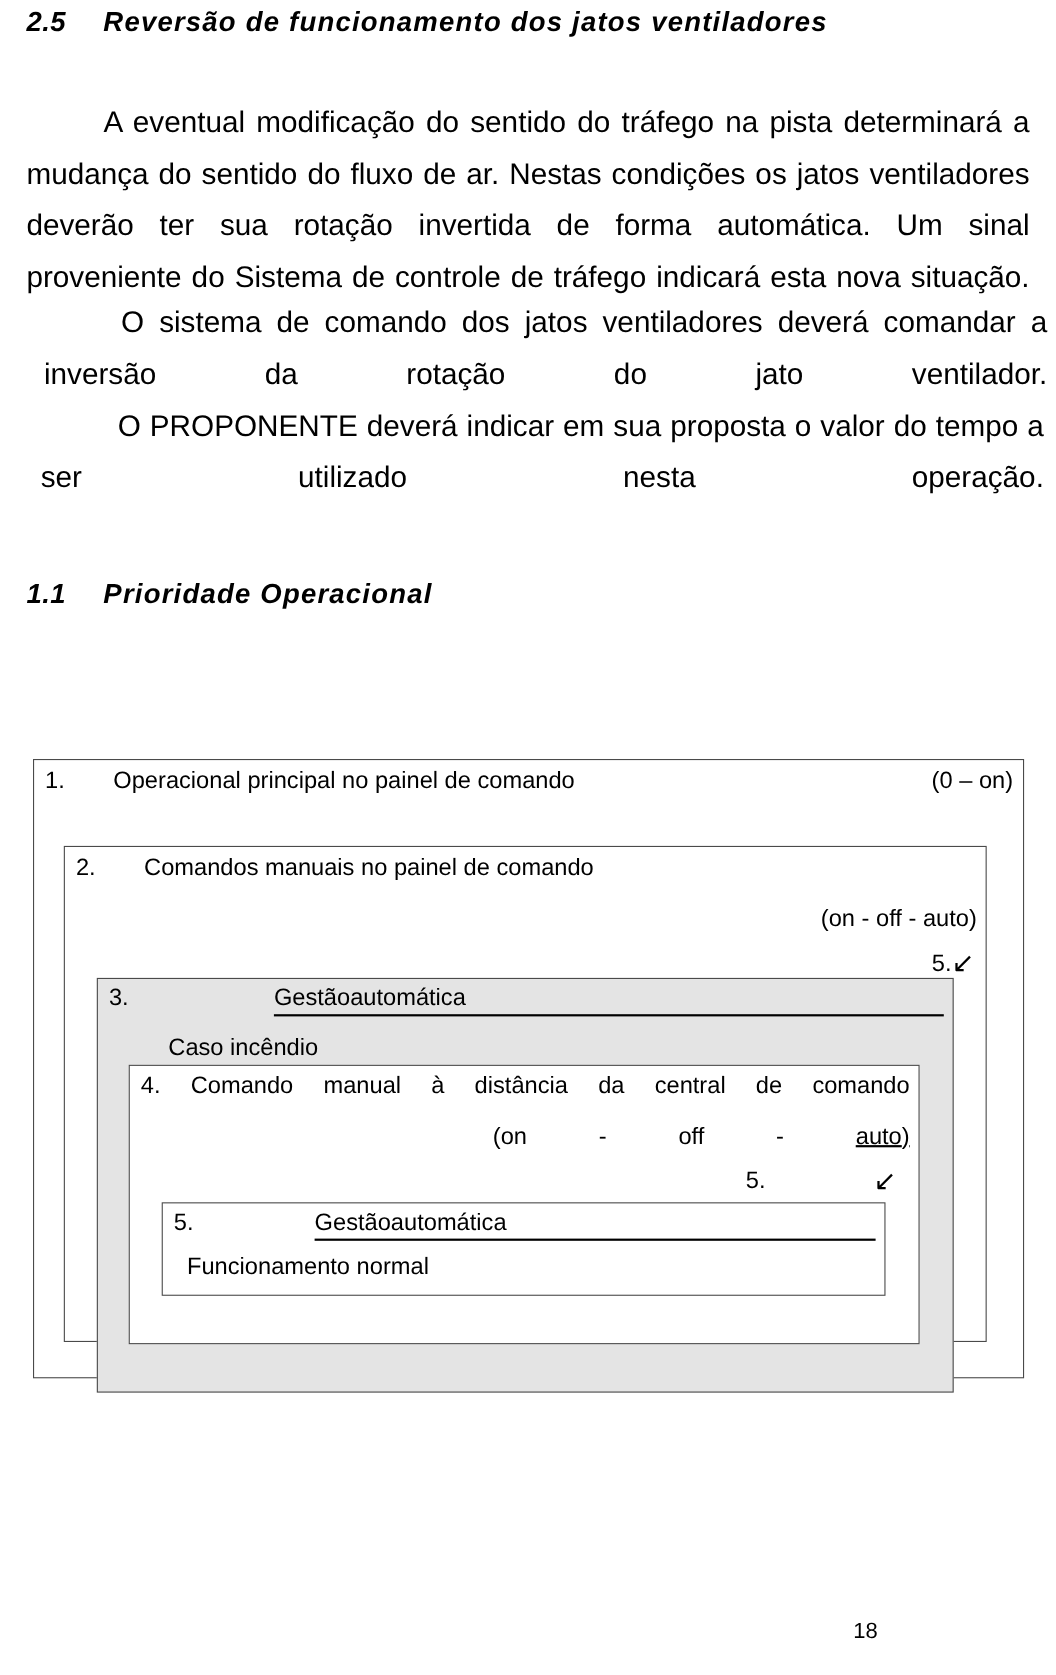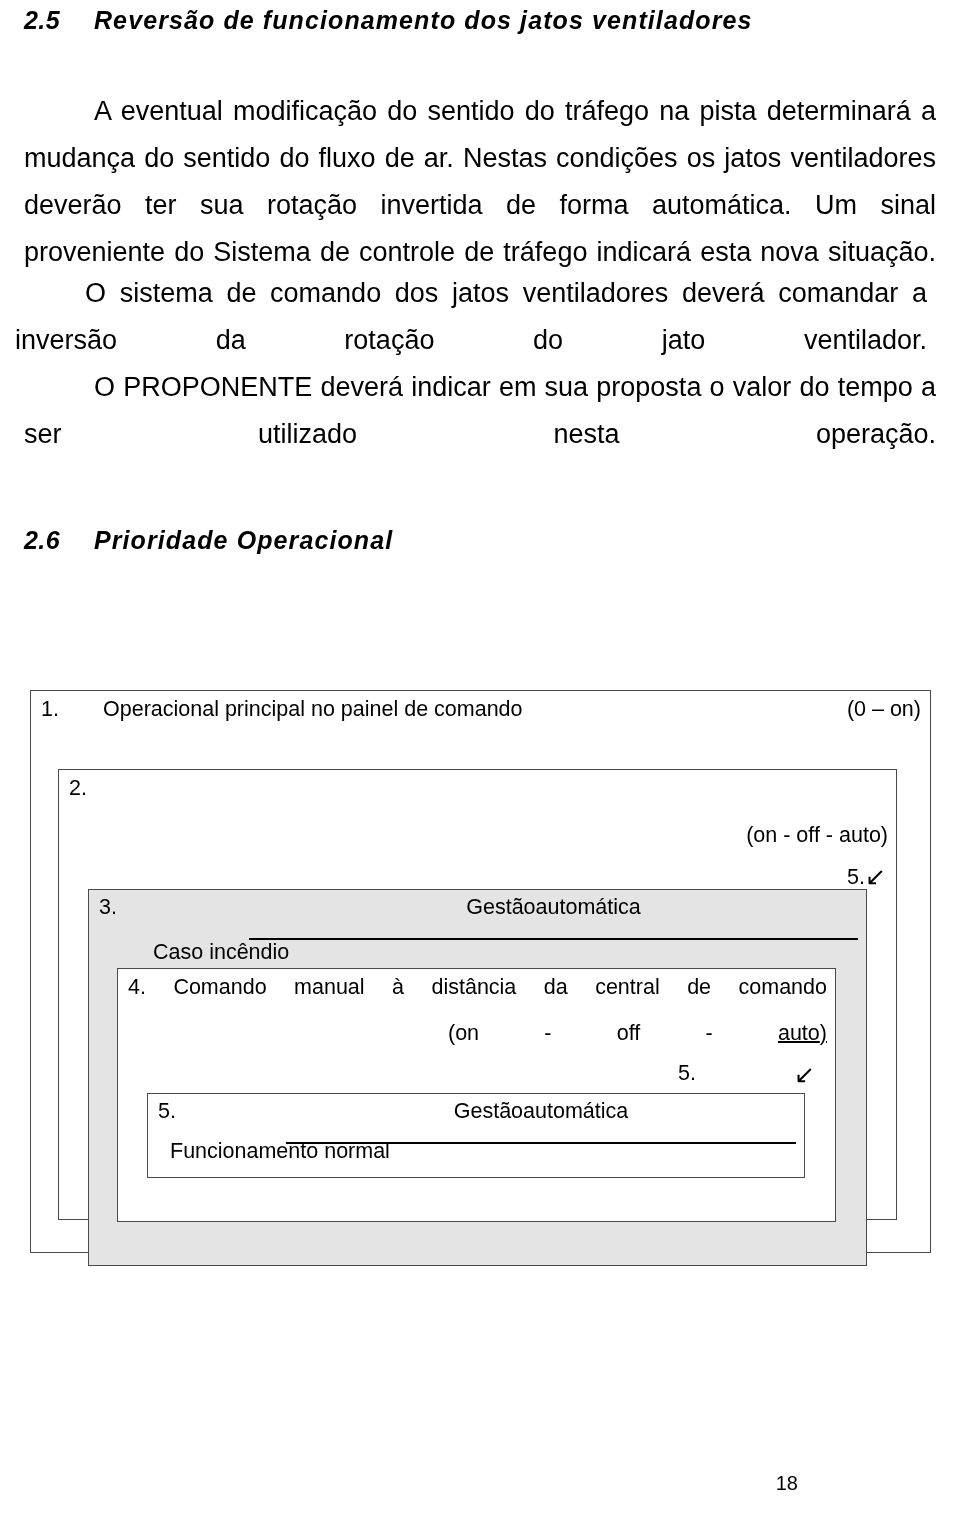--- a/index.html
+++ b/index.html
@@ -83,23 +83,23 @@
   
   .gestao-line {
     position: absolute;
     display: flex;
     align-items: baseline;
     white-space: nowrap;
   }
   .gestao-line .idx { display: inline-block; }
   .gestao-line .ul-span {
     display: flex;
-    justify-content: center;
+    justify-content: flex-start;
     border-bottom: 2.2px solid #000;
-    padding-bottom: 17px;
+    padding-bottom: 1px;
   }
 
   
   .just-line {
     position: absolute;
     display: flex;
     justify-content: space-between;
     white-space: nowrap;
   }
   .just-line > span { display: inline-block; }
@@ -133,42 +133,43 @@
 <body>
 
 <div class="page">
 
   <div class="heading" style="left:24px; top:8px;">
     <span class="num">2.5</span><span class="gap"></span><span>Reversão de funcionamento dos jatos ventiladores</span>
   </div>
 
   <div class="para indent" style="left:24px; top:88px; width:912px;">A eventual modificação do sentido do tráfego na pista determinará a mudança do sentido do fluxo de ar. Nestas condições os jatos ventiladores deverão ter sua rotação invertida de forma automática. Um sinal proveniente do Sistema de controle de tráfego indicará esta nova situação.</div>
 
-  <div class="para indent" style="left:15px; top:270px; width:912px;">O sistema de comando dos jatos ventiladores deverá comandar a inversão da rotação do jato ventilador.</div>
-
-  <div class="para indent" style="left:24px; top:364px; width:912px;">O PROPONENTE deverá indicar em sua proposta o valor do tempo a ser utilizado nesta operação.</div>
+  <div class="para indent" style="left:40px; top:270px; width:912px;">O sistema de comando dos jatos ventiladores deverá comandar a inversão da rotação do jato ventilador.</div>
+
+  <div class="para indent" style="left:37px; top:364px; width:912px;">O PROPONENTE deverá indicar em sua proposta o valor do tempo a ser utilizado nesta operação.</div>
 
   <div class="heading" style="left:24px; top:528px;">
-    <span class="num">2.6</span><span class="gap"></span><span>Prioridade Operacional</span>
+    <span class="num">1.1</span><span class="gap"></span><span>Prioridade Operacional</span>
   </div>
 
 
   <div class="box white" style="left:30px; top:690px; width:901px; height:563px;">
 
     <div class="row" style="left:10px; top:6px;">
       <span class="idx" style="width:62px;">1.</span>
       <span class="txt">Operacional principal no painel de comando</span>
     </div>
     <div class="right-note" style="right:9px; top:6px;">(0 – on)</div>
   </div>
 
   <div class="box white" style="left:58px; top:769px; width:839px; height:451px;">
 
     <div class="row" style="left:10px; top:6px;">
       <span class="idx" style="width:62px;">2.</span>
+      <span class="txt">Comandos manuais no painel de comando</span>
     </div>
 
     <div class="right-note" style="right:8px; top:53px;">(on - off - auto)</div>
 
     <div class="right-note" style="right:10px; top:93px;">
       <span>5.</span><span class="arrow-glyph">↙</span>
     </div>
   </div>
 
   <div class="box gray" style="left:88px; top:889px; width:779px; height:377px;">

